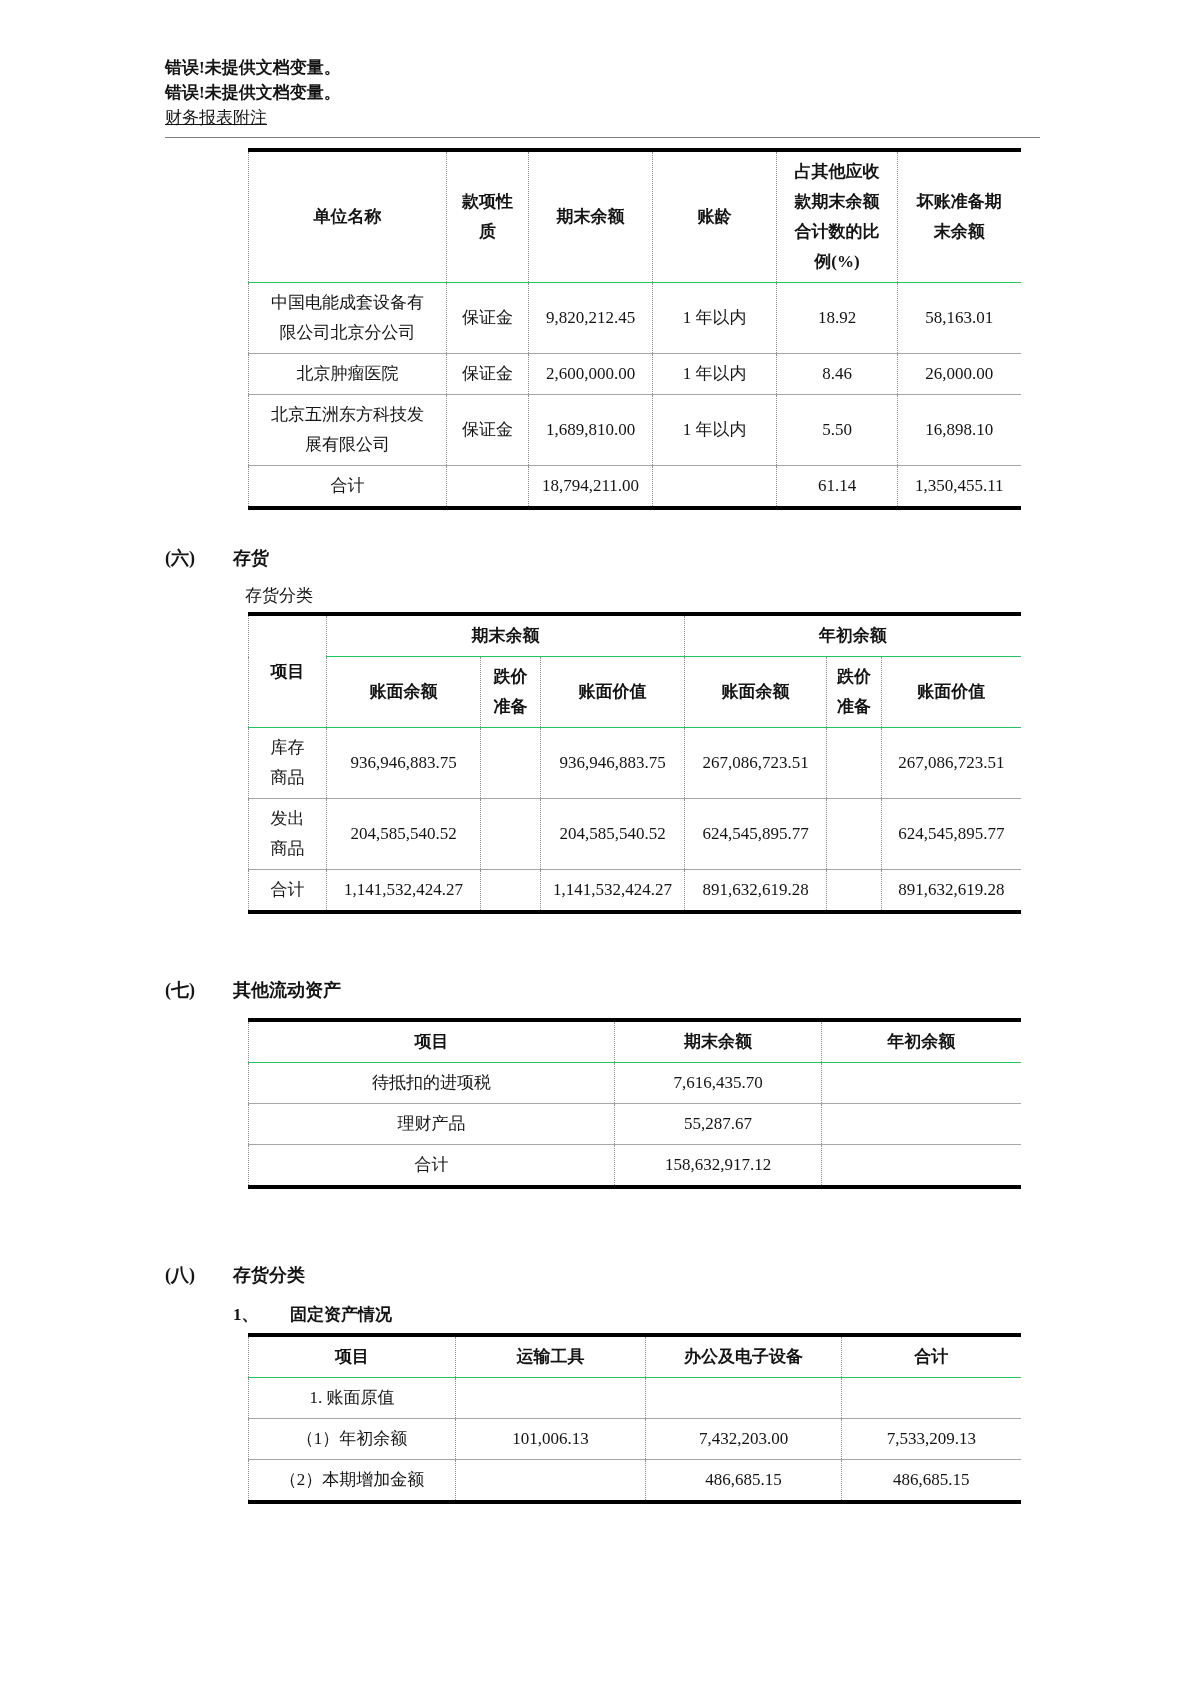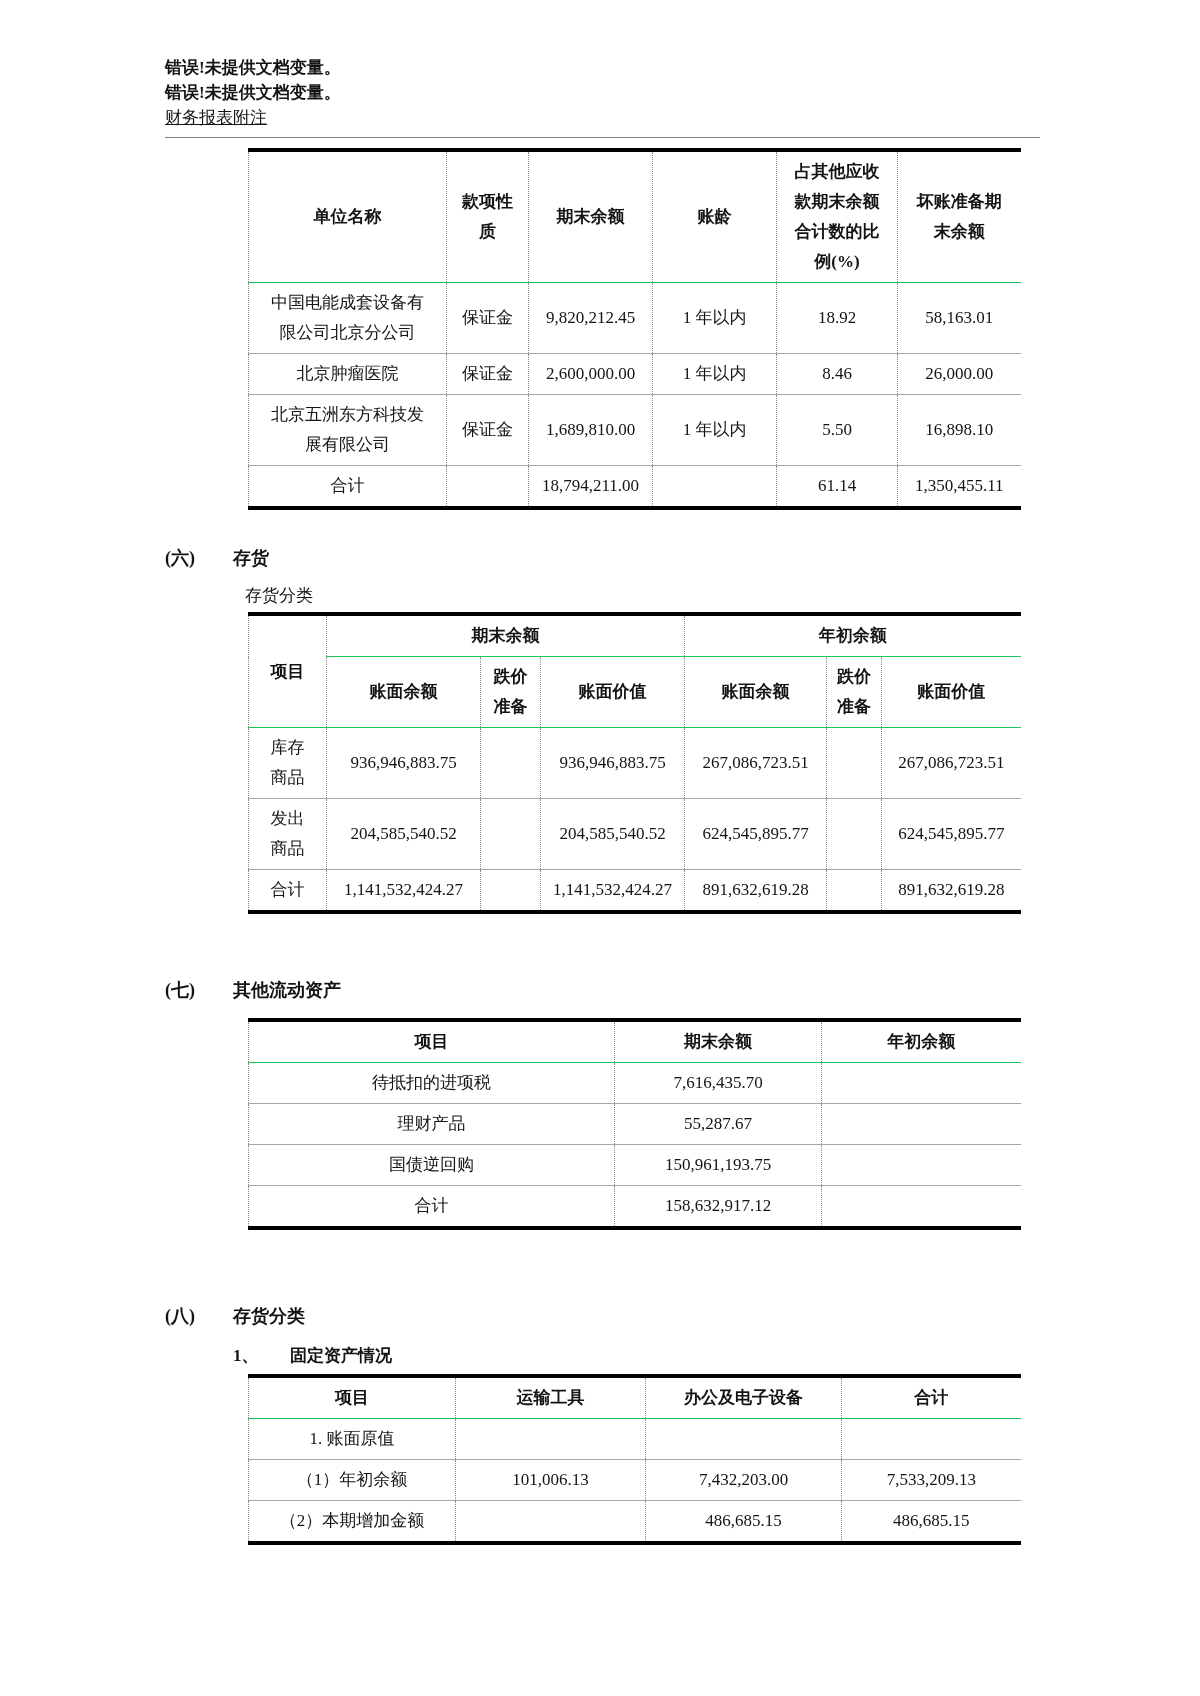--- a/index.html
+++ b/index.html
@@ -215,25 +215,20 @@
         <td class="lbl">待抵扣的进项税</td>
         <td class="num">7,616,435.70</td>
         <td></td>
       </tr>
       <tr>
         <td class="lbl">理财产品</td>
         <td class="num">55,287.67</td>
         <td></td>
       </tr>
       <tr>
-        <td class="lbl">国债逆回购</td>
-        <td class="num">150,961,193.75</td>
-        <td></td>
-      </tr>
-      <tr>
         <td>合计</td>
         <td class="num">158,632,917.12</td>
         <td></td>
       </tr>
     </tbody>
   </table>
 
   <div class="section gap-s8">
     <span class="sec-num">(八)</span>
     <span>存货分类</span>

